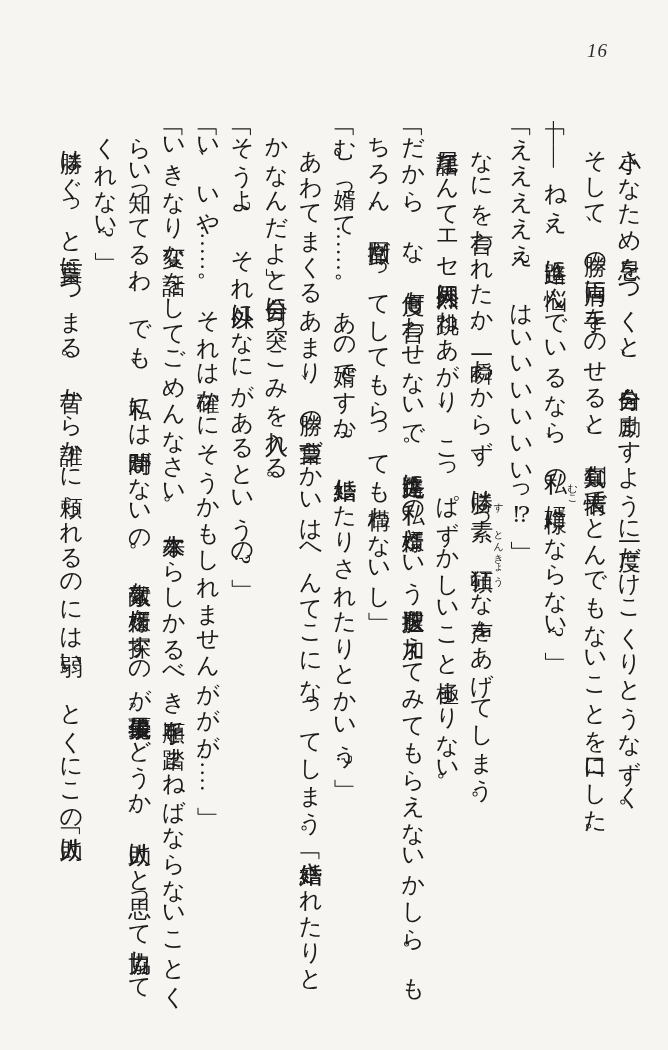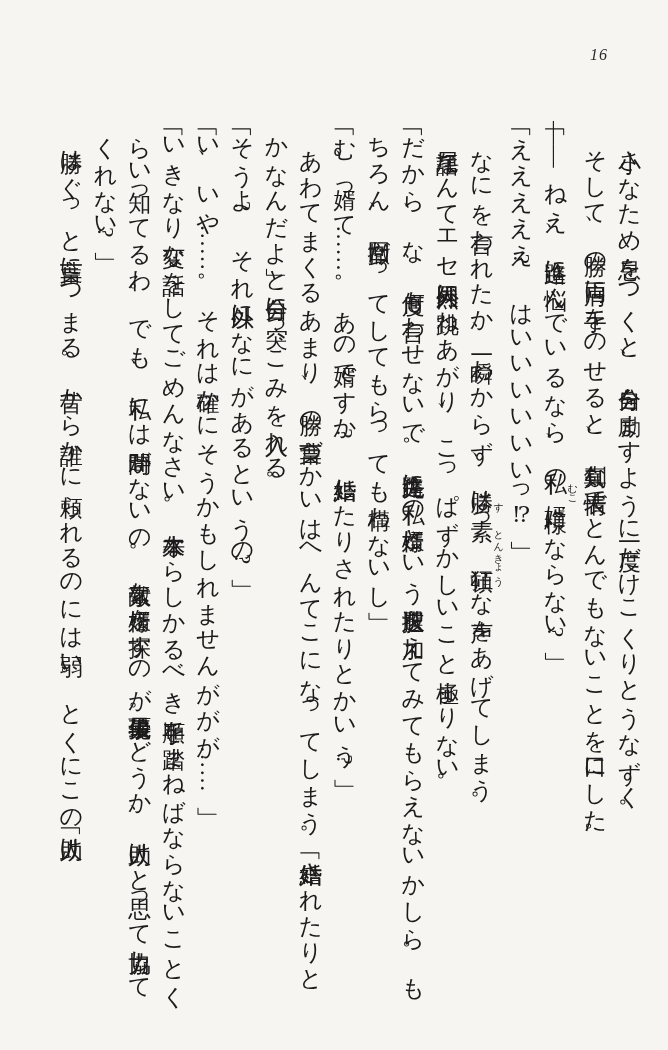--- a/index.html
+++ b/index.html
@@ -10,23 +10,23 @@
     position: relative;
     width: 668px;
     height: 1050px;
     background: #f6f5f2;
     overflow: hidden;
     font-family: "Liberation Serif", "DejaVu Serif", serif;
     color: #1b1b1b;
   }
   .page-number {
     position: absolute;
-    top: 46px;
+    top: 40px;
     right: 60px;
-    font-size: 16px;
+    font-size: 19px;
     font-style: italic;
     color: #2a2a2a;
     letter-spacing: 1px;
   }
   .text-block {
     position: absolute;
     top: 121px;
     right: 22px;
     height: 884px;
     width: 606px;

